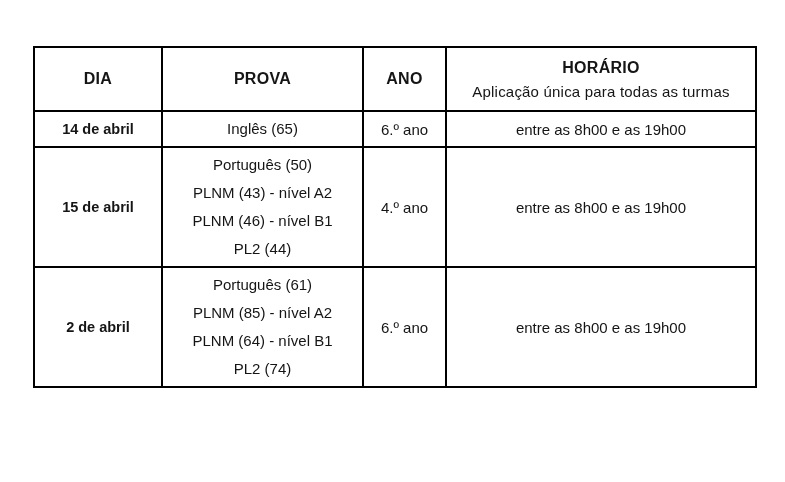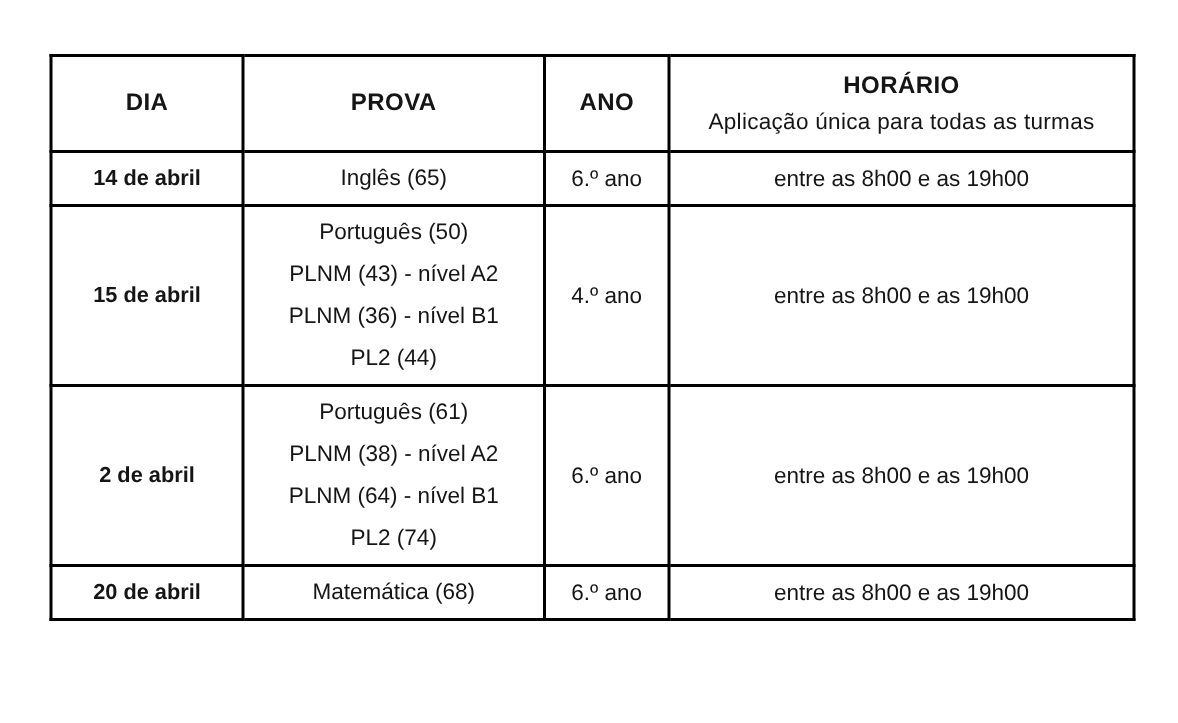--- a/index.html
+++ b/index.html
@@ -9,21 +9,21 @@
     width: 785px;
     height: 482px;
     background: #ffffff;
     font-family: "Liberation Sans", "DejaVu Sans", sans-serif;
     color: #151515;
     overflow: hidden;
   }
   table.schedule {
     position: absolute;
     left: 33px;
-    top: 36px;
+    top: 46px;
     width: 722px;
     border-collapse: collapse;
     table-layout: fixed;
     background: #ffffff;
   }
   table.schedule col.c-dia     { width: 128px; }
   table.schedule col.c-prova   { width: 201px; }
   table.schedule col.c-ano     { width: 83px;  }
   table.schedule col.c-horario { width: 310px; }
   table.schedule th,
@@ -72,40 +72,32 @@
             <div class="prova-line">Inglês (65)</div>
           </td>
           <td class="ano">6.º ano</td>
           <td class="horario">entre as 8h00 e as 19h00</td>
         </tr>
         <tr>
           <td class="dia">15 de abril</td>
           <td class="prova">
             <div class="prova-line">Português (50)</div>
             <div class="prova-line">PLNM (43) - nível A2</div>
-            <div class="prova-line">PLNM (36) - nível B1</div>
+            <div class="prova-line">PLNM (46) - nível B1</div>
             <div class="prova-line">PL2 (44)</div>
           </td>
           <td class="ano">4.º ano</td>
           <td class="horario">entre as 8h00 e as 19h00</td>
         </tr>
         <tr>
           <td class="dia">2 de abril</td>
           <td class="prova">
             <div class="prova-line">Português (61)</div>
-            <div class="prova-line">PLNM (38) - nível A2</div>
+            <div class="prova-line">PLNM (85) - nível A2</div>
             <div class="prova-line">PLNM (64) - nível B1</div>
             <div class="prova-line">PL2 (74)</div>
-          </td>
-          <td class="ano">6.º ano</td>
-          <td class="horario">entre as 8h00 e as 19h00</td>
-        </tr>
-        <tr>
-          <td class="dia">20 de abril</td>
-          <td class="prova">
-            <div class="prova-line">Matemática (68)</div>
           </td>
           <td class="ano">6.º ano</td>
           <td class="horario">entre as 8h00 e as 19h00</td>
         </tr>
       </tbody>
   </table>
 </div>
 
 </body></html>

